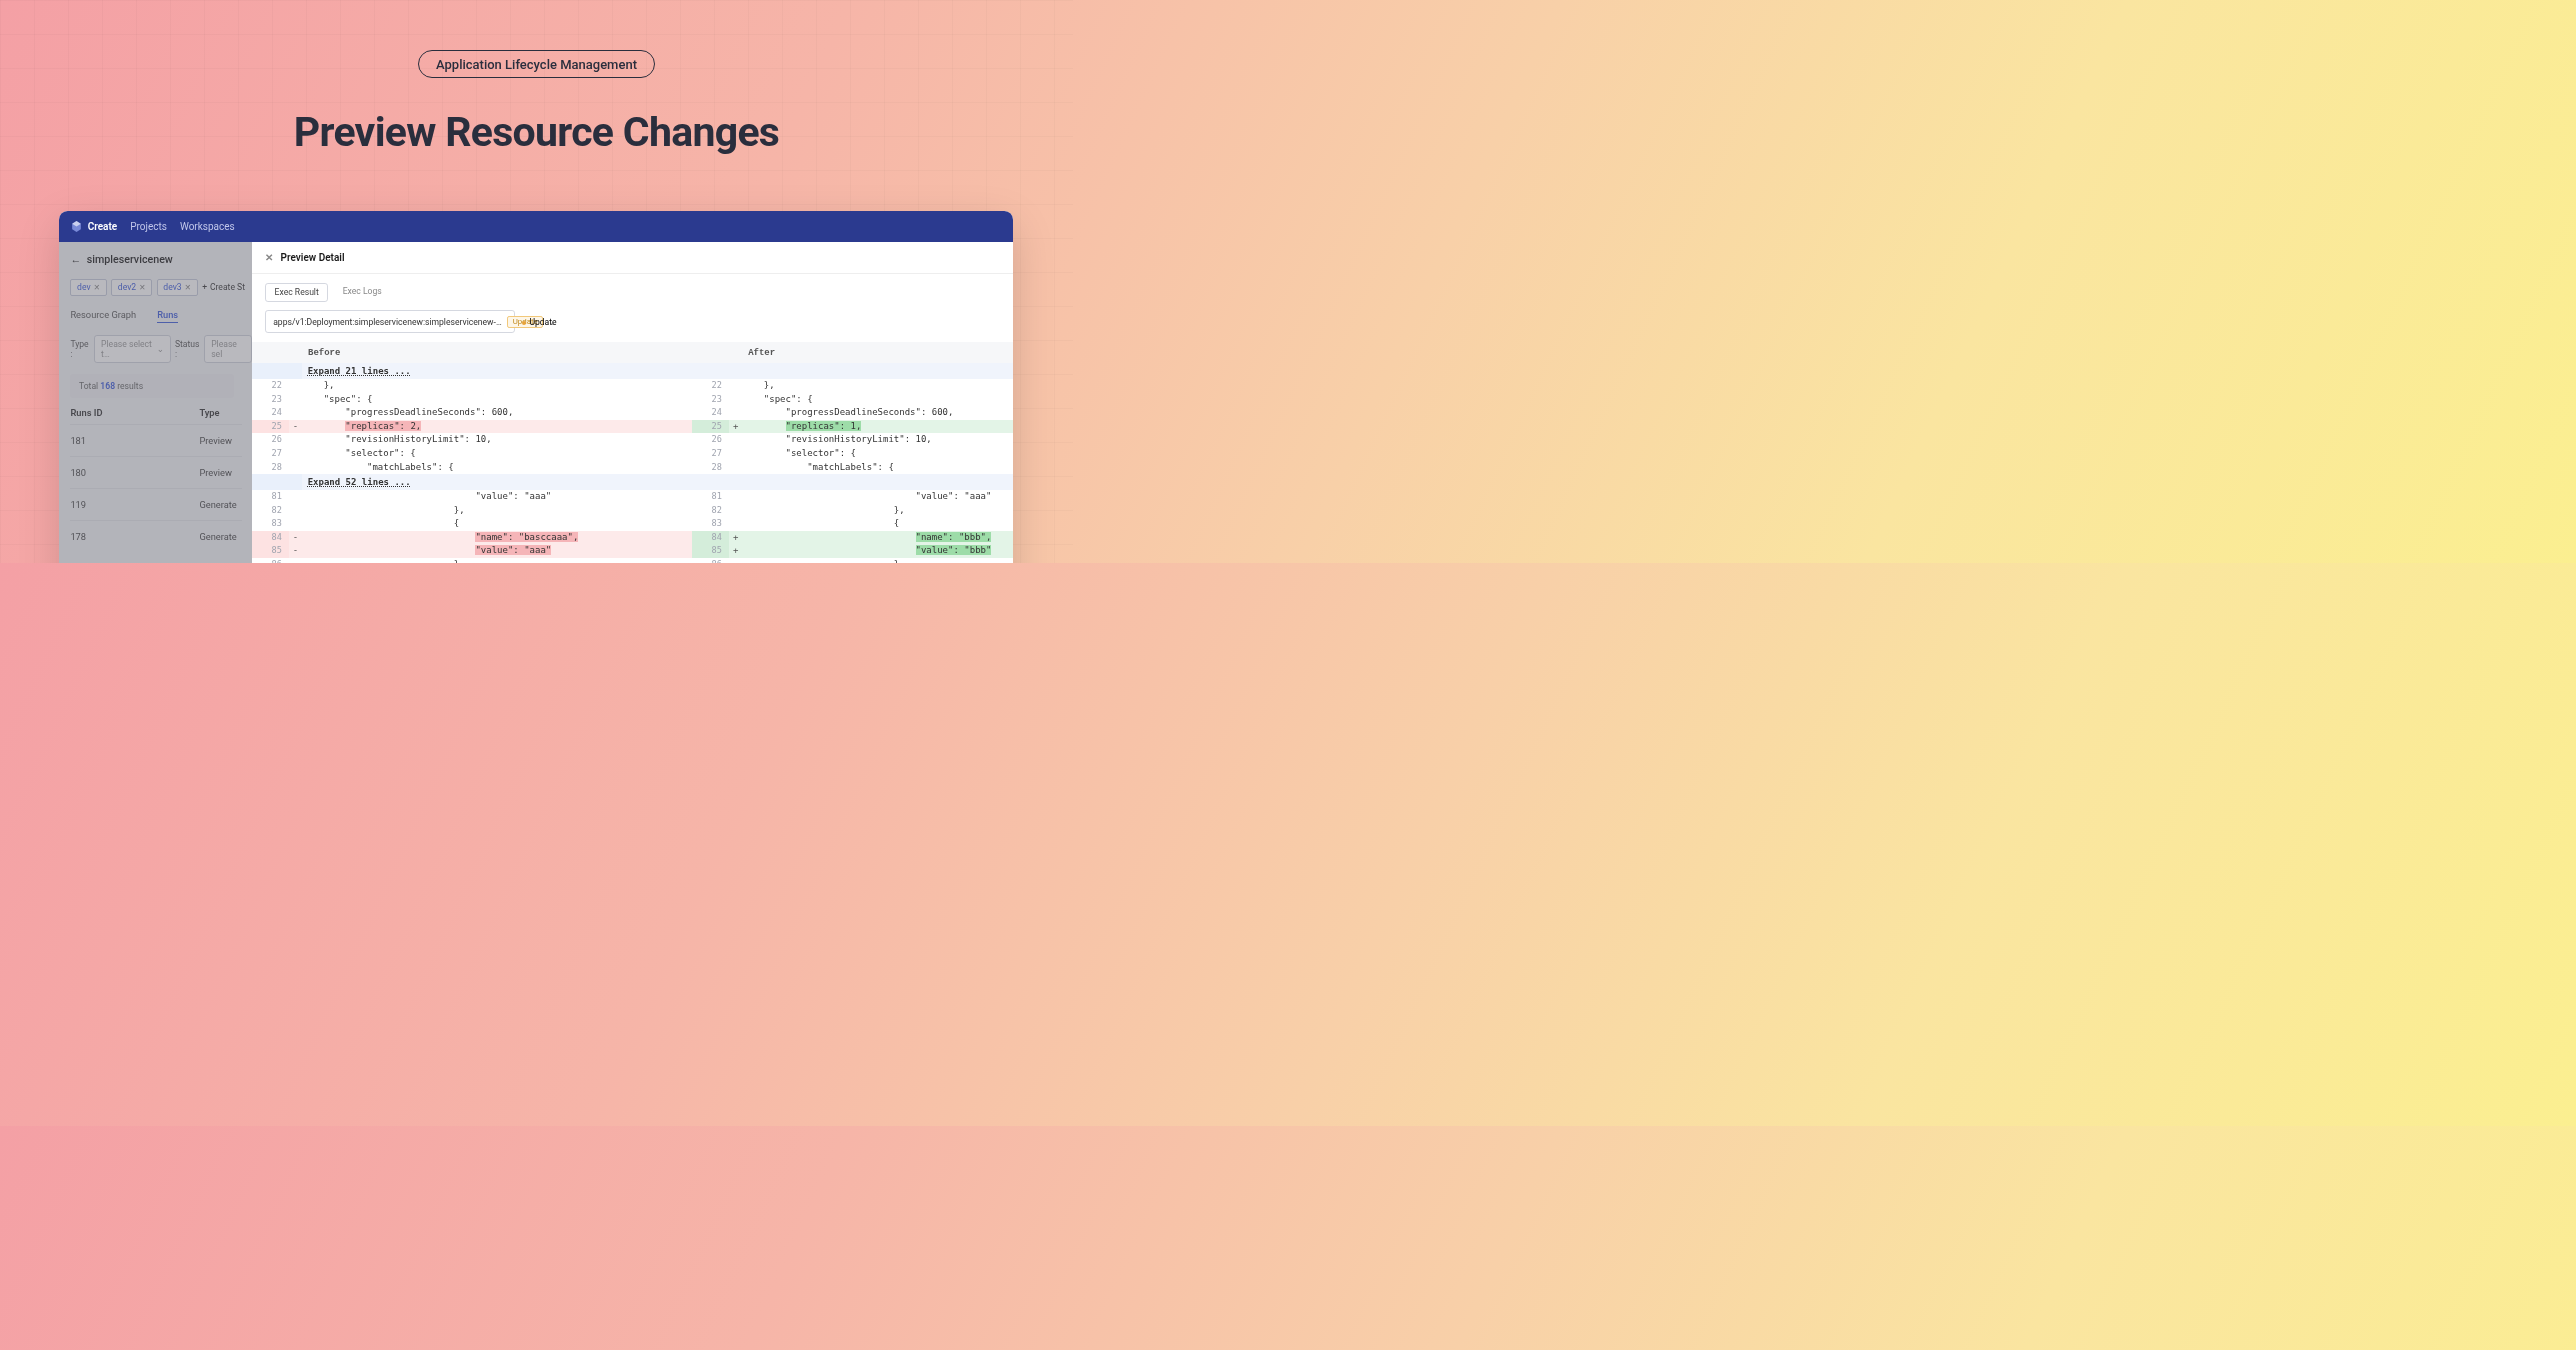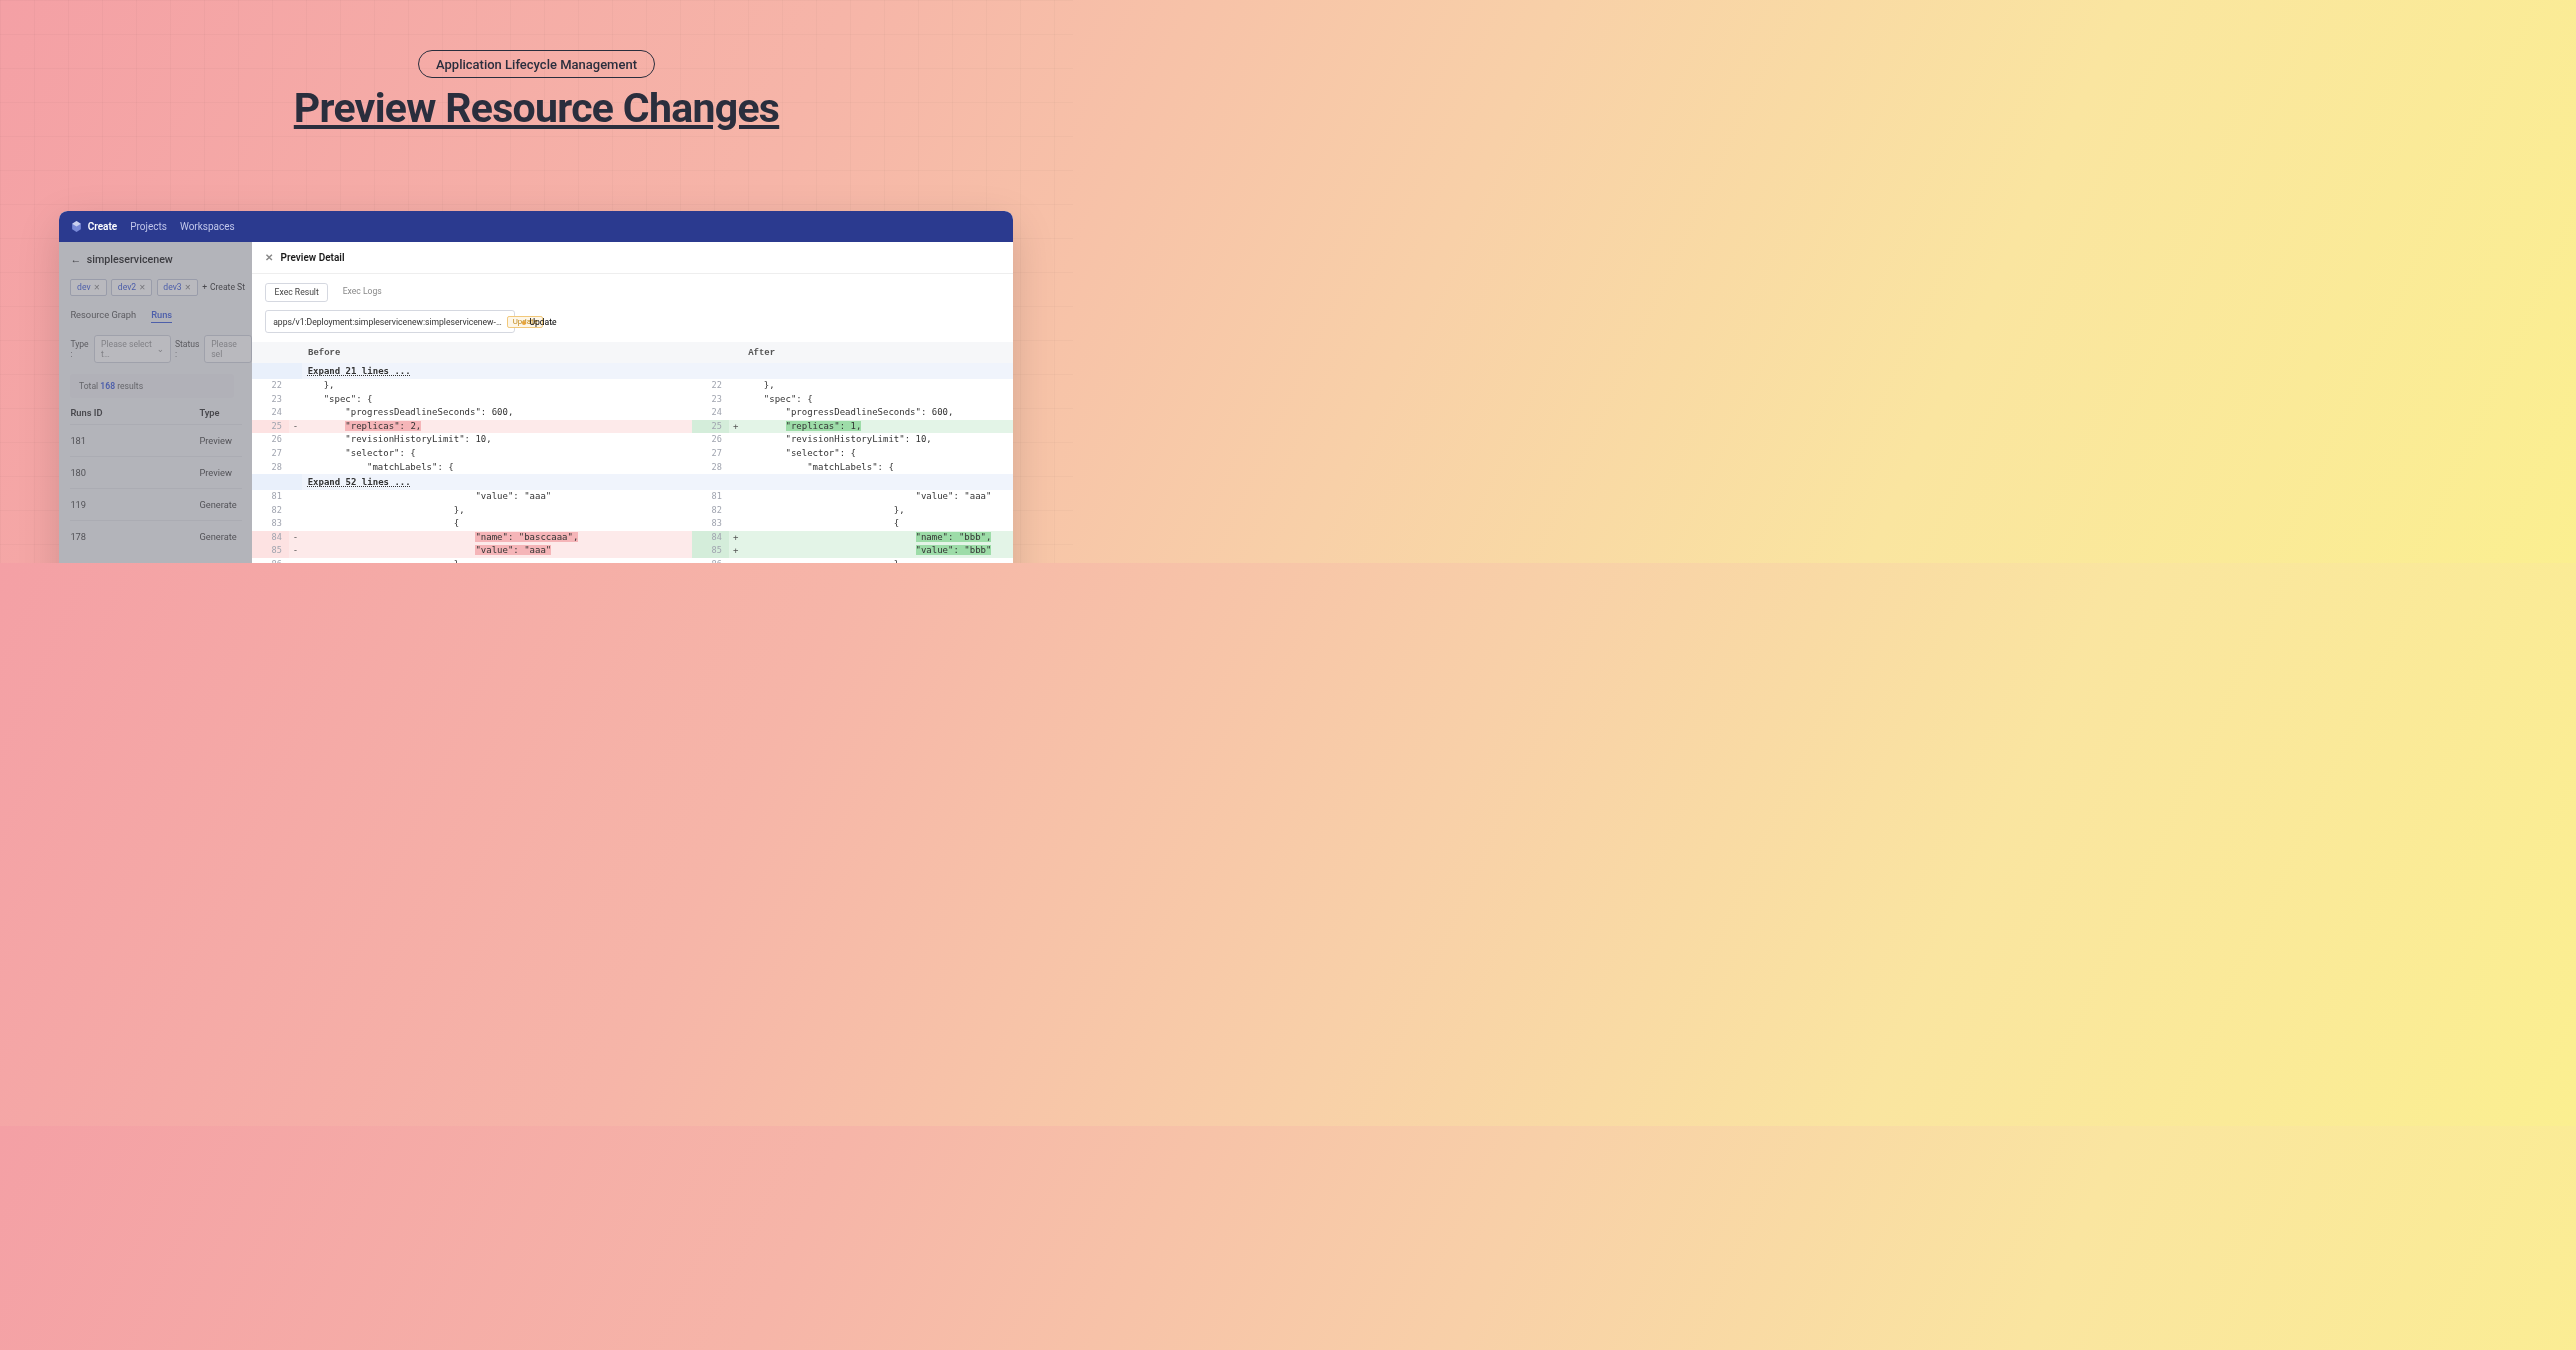--- a/index.html
+++ b/index.html
@@ -22,21 +22,21 @@
 .hero { text-align: center; padding-top: 50px; position: relative; z-index: 1; }
 .pill {
   display: inline-block;
   border: 1.1px solid #2a2e3d;
   border-radius: 714px;
   padding: 5.7px 17px;
   font-size: 13px;
   color: #2a2e3d;
   font-weight: 500;
 }
-.hero h1 { font-size: 41px; font-weight: 700; color: #2a2e3d; margin-top: 6px; letter-spacing: -0.7px; text-decoration: underline; }
+.hero h1 { font-size: 41px; font-weight: 700; color: #2a2e3d; margin-top: 30px; letter-spacing: -0.7px; }
 .app-frame {
   position: absolute;
   top: 211px;
   left: 59px;
   width: 954px;
   border-radius: 8.6px;
   overflow: hidden;
   box-shadow: 0 14.3px 43px rgba(0,0,0,0.15);
   background: #fff;
 }
@@ -73,21 +73,21 @@
 .back-row { display: flex; align-items: center; gap: 5.7px; font-size: 10.7px; color: #1a1a1a; font-weight: 500; margin-bottom: 13px; }
 .tabs-row { display: flex; align-items: center; gap: 4.3px; margin-bottom: 13px; flex-wrap: nowrap; }
 .stack-tab {
   background: #fff; border: 0.7px solid #c5cada;
   border-radius: 2px; padding: 2.1px 5.7px;
   font-size: 8.6px; color: #3b5bdb;
   display: inline-flex; align-items: center; gap: 2.9px;
 }
 .stack-tab .x { color: #888; font-size: 7.9px; }
 .add-stack { font-size: 8.6px; color: #333; display: inline-flex; align-items: center; gap: 2.9px; white-space: nowrap; }
-.subtabs { display: flex; gap: 15px; font-size: 9.3px; color: #555; margin-bottom: 11.4px; }
+.subtabs { display: flex; gap: 21px; font-size: 9.3px; color: #555; margin-bottom: 11.4px; }
 .subtab-active { color: #3b5bdb; border-bottom: 1.4px solid #3b5bdb; padding-bottom: 2.9px; font-weight: 500; }
 .filter-row { display: flex; align-items: center; gap: 4.3px; font-size: 8.6px; color: #555; margin-bottom: 11.4px; }
 .sel {
   border: 0.7px solid #d0d3dc; border-radius: 2.9px;
   padding: 2.9px 5.7px; font-size: 8.6px; color: #999;
   background: #fff; display: inline-flex; align-items: center; gap: 2.9px;
 }
 .total-row { font-size: 8.6px; color: #666; background: #f0f1f4; padding: 7.2px 8.6px; border-radius: 2.9px; margin-bottom: 3px; width: 164px; }
 .total-row .num { color: #3b5bdb; font-weight: 600; }
 .runs-table { width: 172px; font-size: 9.3px; }

